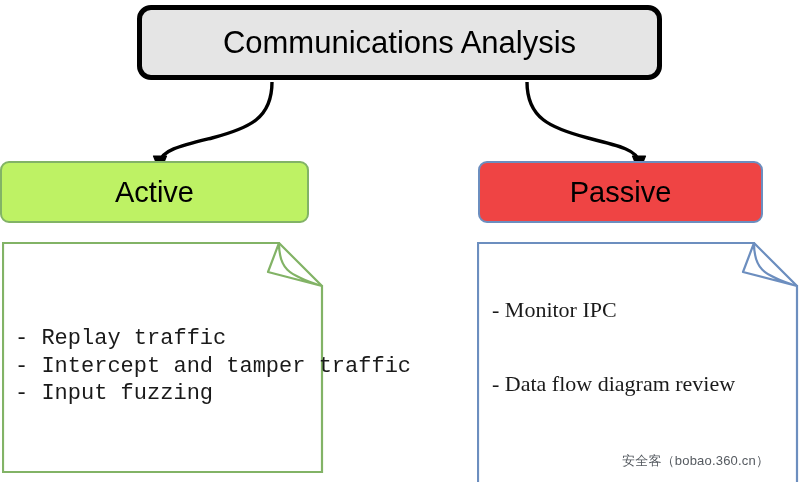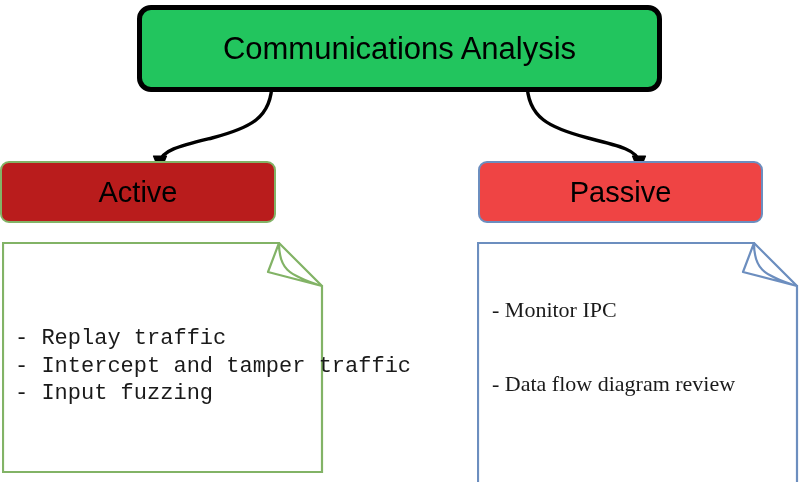--- a/index.html
+++ b/index.html
@@ -18,25 +18,25 @@
     background: #ffffff;
     overflow: hidden;
   }
   .abs { position: absolute; }
 
   
   #title-box {
     left: 137px;
     top: 5px;
     width: 525px;
-    height: 87px;
+    height: 75px;
     box-sizing: border-box;
     border: 5px solid #000000;
     border-radius: 14px;
-    background: #22c55e;
+    background: #e5e5e5;
     display: flex;
     align-items: center;
     justify-content: center;
   }
   #title-box .label {
     font-size: 31px;
     color: #000000;
     line-height: 1;
     white-space: nowrap;
   }
@@ -54,22 +54,22 @@
   }
   .cat-box .label {
     font-size: 29px;
     color: #000000;
     line-height: 1;
     white-space: nowrap;
   }
   #active-box {
     left: 0px;
     top: 161px;
-    width: 276px;
-    background: #b91c1c;
+    width: 309px;
+    background: #bef264;
     border-color: #82b366;
   }
   #passive-box {
     left: 478px;
     top: 161px;
     width: 285px;
     background: #ef4444;
     border-color: #6c8ebf;
   }
 
@@ -140,14 +140,15 @@
 
   <div class="abs note-wrap" id="passive-note">
     <svg width="323" height="244">
       <path d="M 1 1 L 277 1 L 320 44 L 320 243 L 1 243 Z" fill="#ffffff" stroke="#6c8ebf" stroke-width="2.2" stroke-linejoin="miter"></path>
       <path d="M 277 1 C 277 26, 285 33, 320 44 L 266 30 Z" fill="#ffffff" stroke="#6c8ebf" stroke-width="2.2" stroke-linejoin="round"></path>
     </svg>
     <div class="note-text" style="top:54px;">- Monitor IPC</div>
     <div class="note-text" style="top:128px;">- Data flow diagram review</div>
   </div>
 
+  <div class="watermark">安全客（bobao.360.cn）</div>
 
 </div>
 
 </body></html>

